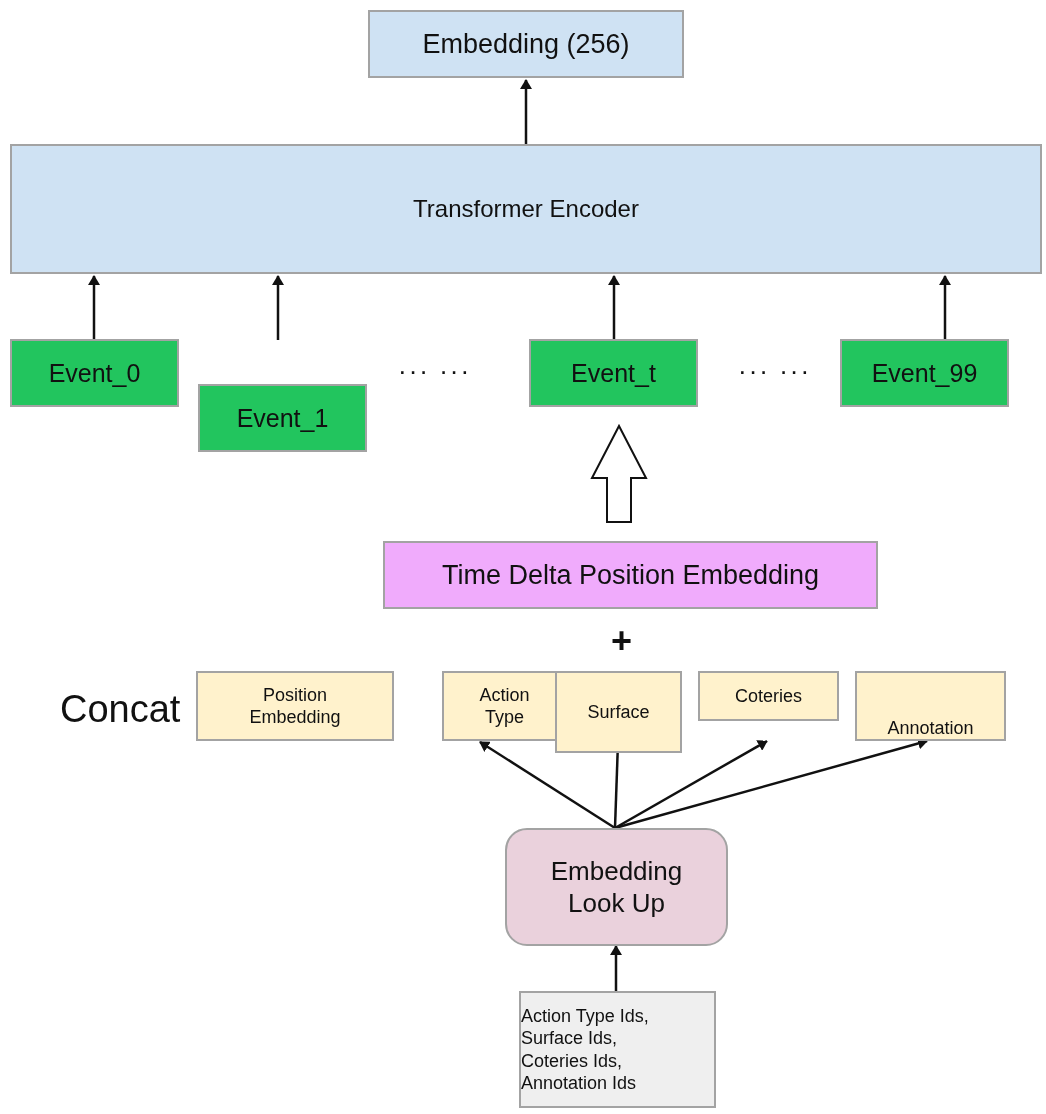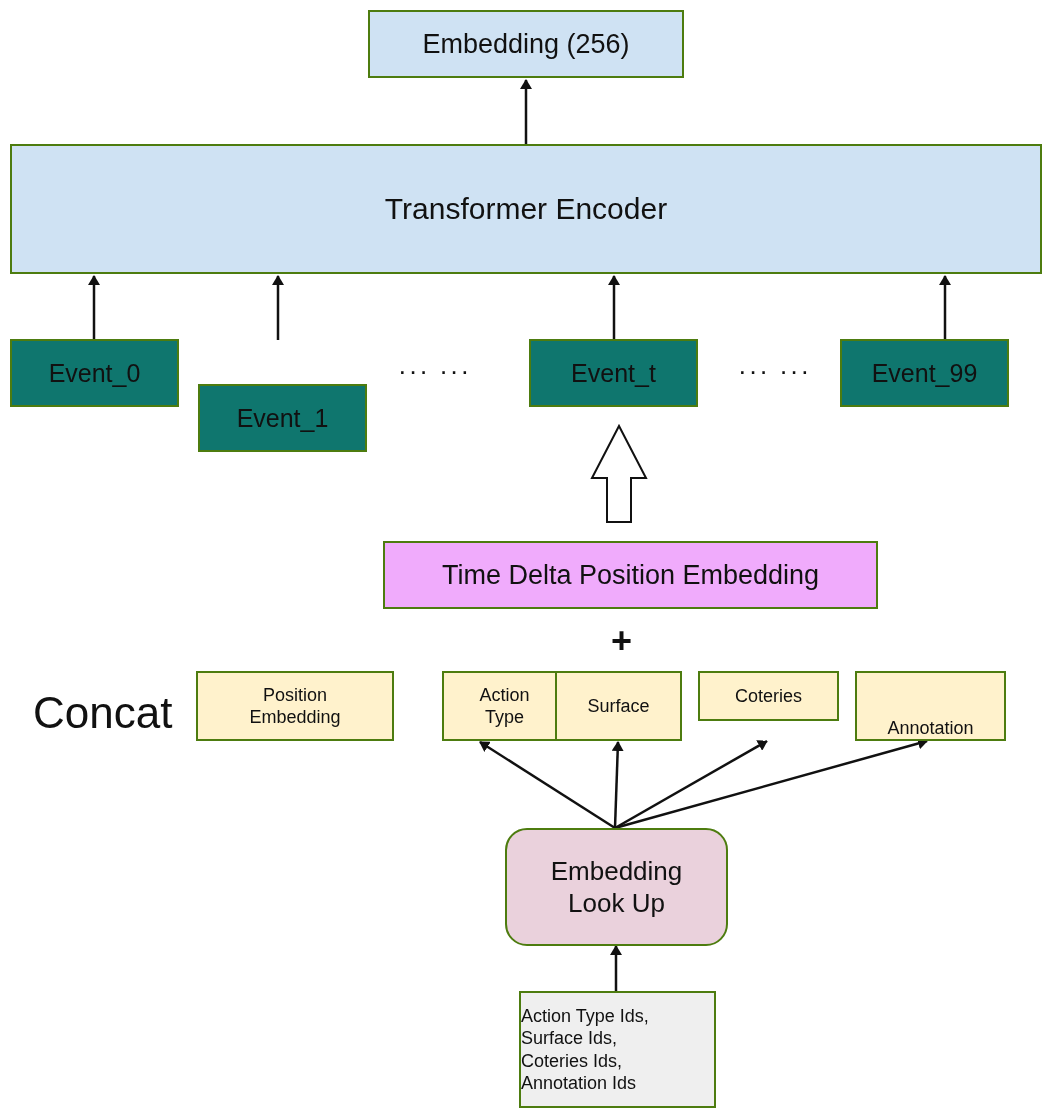--- a/index.html
+++ b/index.html
@@ -1,21 +1,21 @@
 <!DOCTYPE html>
 <html><head>
   <meta charset="utf-8">
   <style>
     html, body { margin: 0; padding: 0; background: #ffffff; }
     body { width: 1046px; height: 1114px; position: relative; overflow: hidden;
            font-family: "Liberation Sans", sans-serif; color: #111; }
-    .box { position: absolute; box-sizing: border-box; border: 2px solid #4d7c0f;
+    .box { position: absolute; box-sizing: border-box; border: 2px solid #a3a3a3;
            display: flex; align-items: center; justify-content: center; text-align: center; }
     .blue { background: #cfe2f3; }
-    .green { background: #0f766e; }
+    .green { background: #22c55e; }
     .red { background: #f0abfc; }
     .yellow { background: #fff2cc; }
     .pink { background: #ead1dc; border-radius: 22px; }
     .gray { background: #efefef; justify-content: flex-start; text-align: left; }
     .lbl { position: absolute; }
     svg.overlay { position: absolute; left: 0; top: 0; }
     .ml { white-space: pre-line; line-height: 1.25; }
   </style>
 </head>
 <body>
@@ -36,21 +36,21 @@
   <line x1="615" y1="828" x2="618" y2="742" stroke="#111" stroke-width="2.5" marker-end="url(#ah)"></line>
   <line x1="615" y1="828" x2="767" y2="741" stroke="#111" stroke-width="2.5" marker-end="url(#ah)"></line>
   <line x1="615" y1="828" x2="927" y2="741" stroke="#111" stroke-width="2.5" marker-end="url(#ah)"></line>
   <line x1="616" y1="991" x2="616" y2="946" stroke="#111" stroke-width="2.5" marker-end="url(#ah)"></line>
 </svg>
 
 <div class="box blue" style="left:368px; top:10px; width:316px; height:68px; font-size:27px;">
   <span>Embedding (256)</span>
 </div>
 
-<div class="box blue" style="left:10px; top:144px; width:1032px; height:130px; font-size:30px;">
+<div class="box blue" style="left:10px; top:144px; width:1032px; height:130px; font-size:24px;">
   <span>Transformer Encoder</span>
 </div>
 
 <div class="box green" style="left:10px; top:339px; width:169px; height:68px; font-size:25px;">
   <span>Event_0</span>
 </div>
 <div class="box green" style="left:198px; top:339px; width:169px; height:68px; font-size:25px;margin-top:45px;">
   <span>Event_1</span>
 </div>
 <div class="lbl" style="left:398px; top:356px; font-size:26px; letter-spacing:2px;">··· ···</div>
@@ -61,31 +61,31 @@
 <div class="box green" style="left:840px; top:339px; width:169px; height:68px; font-size:25px;">
   <span>Event_99</span>
 </div>
 
 <div class="box red" style="left:383px; top:541px; width:495px; height:68px; font-size:27px;">
   <span>Time Delta Position Embedding</span>
 </div>
 
 <div class="lbl" style="left:611px; top:620px; font-size:36px; font-weight:bold;">+</div>
 
-<div class="lbl" style="left:33px; top:688px; font-size:44px;">Concat</div>
+<div class="lbl" style="left:60px; top:688px; font-size:38px;">Concat</div>
 
 <div class="box yellow" style="left:196px; top:671px; width:198px; height:70px; font-size:18px;">
   <span class="ml">Position
 Embedding</span>
 </div>
 <div class="box yellow" style="left:412px; top:671px; width:125px; height:70px; font-size:18px;margin-left:30px;">
   <span class="ml">Action
 Type</span>
 </div>
-<div class="box yellow" style="left:555px; top:671px; width:127px; height:70px; font-size:18px;">
+<div class="box yellow" style="left:555px; top:671px; width:127px; height:82px; font-size:18px;">
   <span class="ml">Surface</span>
 </div>
 <div class="box yellow" style="left:698px; top:671px; width:141px; height:50px; font-size:18px;">
   <span class="ml">Coteries</span>
 </div>
 <div class="box yellow" style="left:855px; top:671px; width:151px; height:70px; font-size:18px;align-items:flex-end;">
   <span class="ml">Annotation</span>
 </div>
 
 <div class="box pink" style="left:505px; top:828px; width:223px; height:118px; font-size:26px;">

